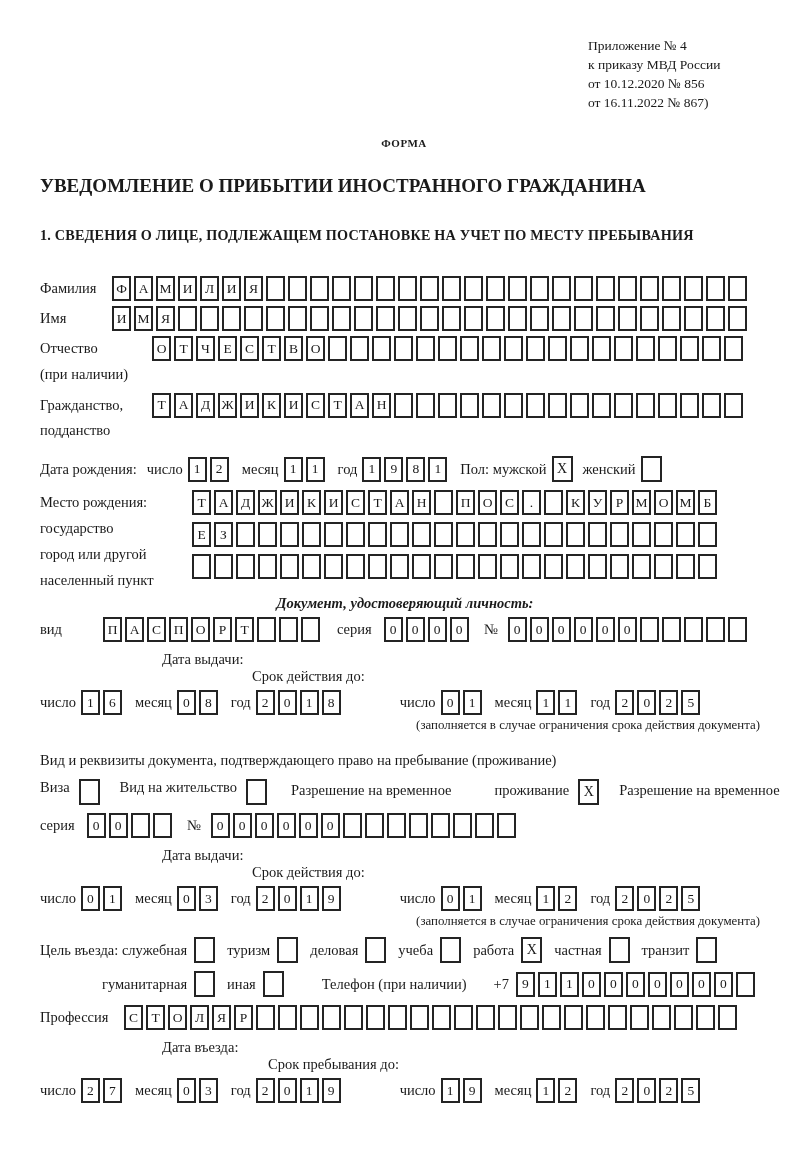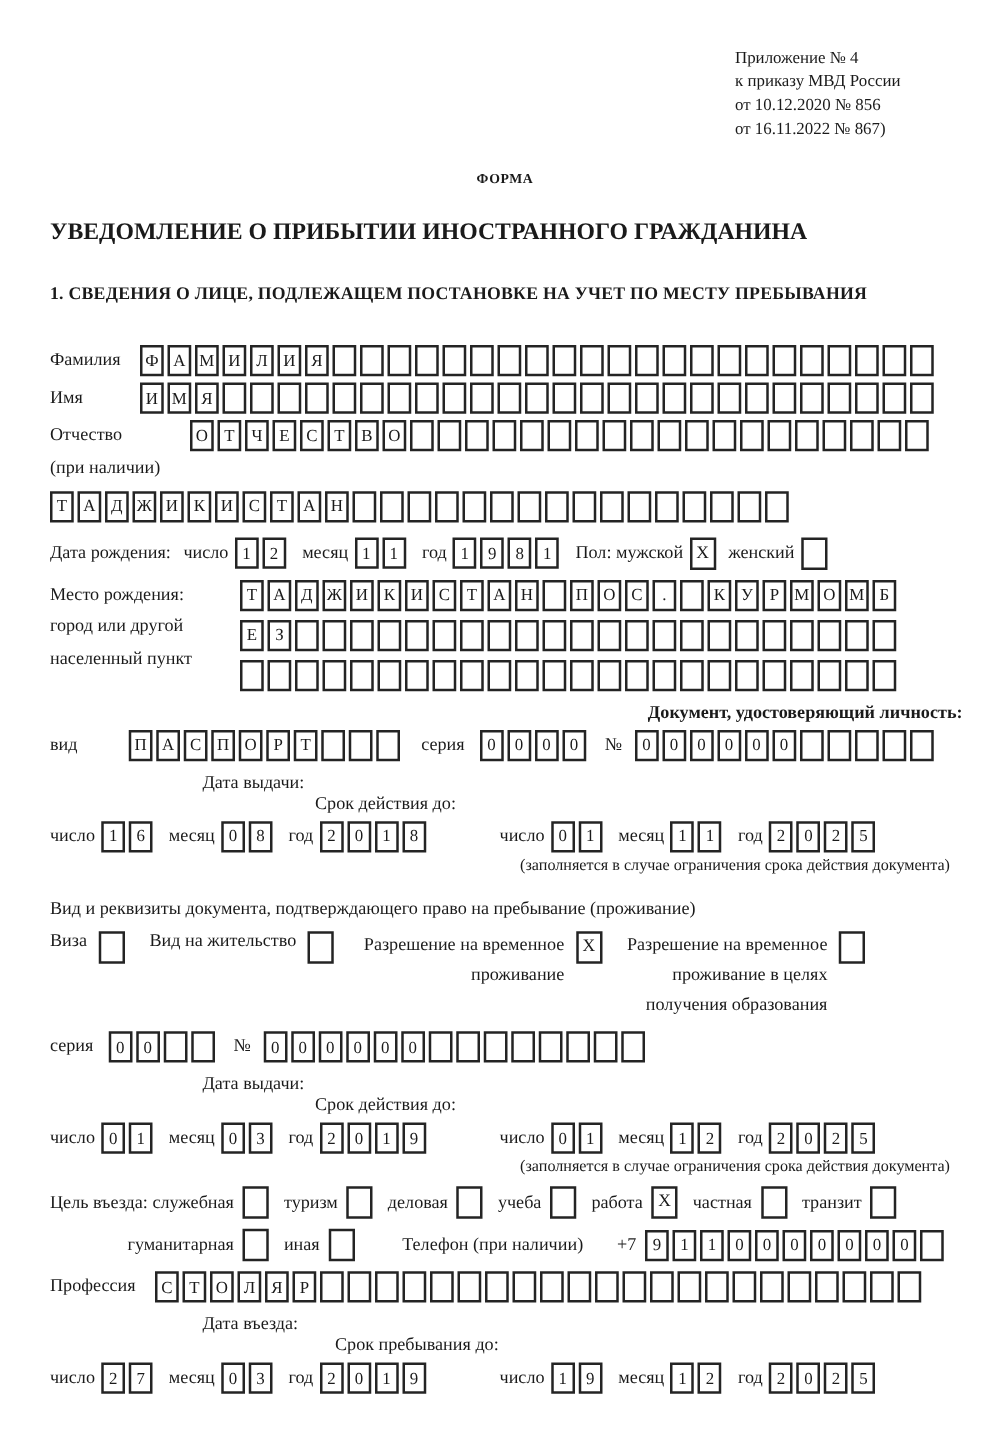--- a/index.html
+++ b/index.html
@@ -39,21 +39,21 @@
   .dlbl2 { margin-left:10px; margin-right:5px; flex:none; }
   .rg { display:flex; align-items:center; margin-left:56px; }
   .dates-head { display:flex; margin-top:9px;flex-direction:column; }
   .dh1 { margin-left:122px; }
   .dh2 { margin-left:212px; }
   .note { text-align:right; font-size:12.9px; margin-top:3px; margin-right:10px; }
 
   .para { margin-top:14px; line-height:1.85; }
   .opt { display:flex; align-items:flex-start; flex:none; }
   .opt .t { margin-right:9px; }
-  .optcol { display:flex; flex-direction:column; align-items:flex-end; line-height:1.65; margin-right:9px; } .ml20 { margin-left:20px; } .ml24 { margin-left:24px; }
+  .optcol { display:flex; flex-direction:row; align-items:center; line-height:1.65; margin-right:9px;gap:43px; } .ml20 { margin-left:20px; } .ml24 { margin-left:24px; }
 
   .pl { margin:0 7px 0 12px; flex:none; }
   .pl0 { margin-right:7px; flex:none; }
   .series-lbl { margin-right:12px; flex:none; }
   .num-lbl { margin:0 10px 0 12px; flex:none; }
 </style>
 </head>
 <body>
 
 <div class="appendix">
@@ -171,20 +171,24 @@
       <span class="cell"></span>
       <span class="cell"></span>
       <span class="cell"></span>
       <span class="cell"></span>
       <span class="cell"></span>
       <span class="cell"></span>
     </span>
 </div>
 
 <div class="frow top">
+  <span class="lstack w112">
+    <div>Гражданство,</div>
+    <div>подданство</div>
+  </span>
   <span class="cells">
       <span class="cell">Т</span>
       <span class="cell">А</span>
       <span class="cell">Д</span>
       <span class="cell">Ж</span>
       <span class="cell">И</span>
       <span class="cell">К</span>
       <span class="cell">И</span>
       <span class="cell">С</span>
       <span class="cell">Т</span>
@@ -230,20 +234,21 @@
     </span>
   <span class="dlbl2">Пол: мужской</span>
   <span class="cb">X</span>
   <span class="dlbl2">женский</span>
   <span class="cb"></span>
 </div>
 
 <div class="frow top mt8">
   <span class="lstack w152">
     <div>Место рождения:</div>
+    <div>государство</div>
     <div>город или другой</div>
     <div>населенный пункт</div>
   </span>
   <span class="cellrows">
     <span class="cells">
         <span class="cell">Т</span>
         <span class="cell">А</span>
         <span class="cell">Д</span>
         <span class="cell">Ж</span>
         <span class="cell">И</span>
@@ -315,21 +320,21 @@
         <span class="cell"></span>
         <span class="cell"></span>
         <span class="cell"></span>
         <span class="cell"></span>
         <span class="cell"></span>
         <span class="cell"></span>
       </span>
   </span>
 </div>
 
-<div style="text-align:right; font-weight:bold; margin-top:2px;">Документ, удостоверяющий личность:</div>
+<div style="text-align:center; font-weight:bold; margin-top:2px;font-style:italic;">Документ, удостоверяющий личность:</div>
 
 <div class="frow">
   <span class="lbl w63">вид</span>
   <span class="cells">
       <span class="cell">П</span>
       <span class="cell">А</span>
       <span class="cell">С</span>
       <span class="cell">П</span>
       <span class="cell">О</span>
       <span class="cell">Р</span>

